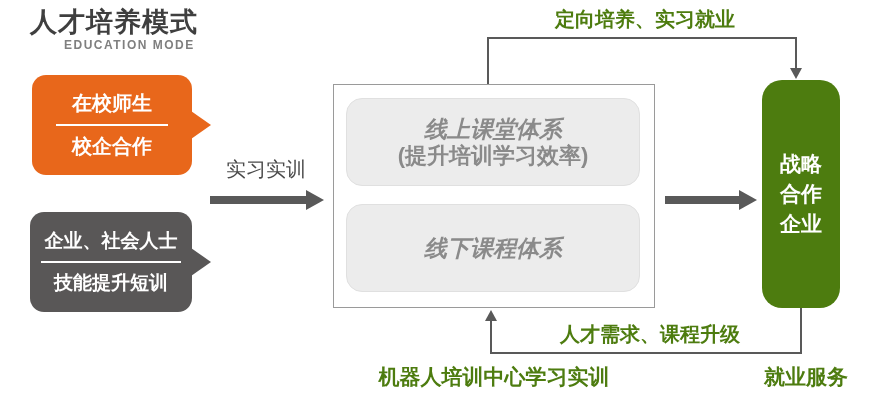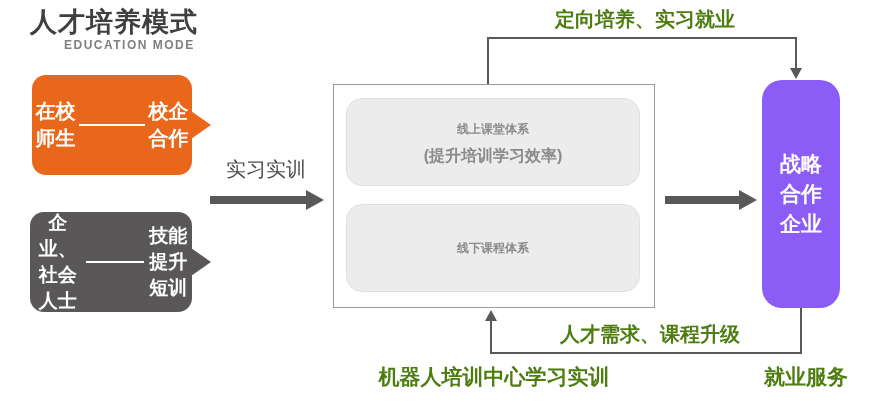--- a/index.html
+++ b/index.html
@@ -8,21 +8,21 @@
     font-family:"Liberation Sans","DejaVu Sans",sans-serif;
   }
   .abs{position:absolute;}
 
   
   .title-main{left:30px;top:4px;font-size:27px;font-weight:bold;color:#3f3f3f;letter-spacing:1px;}
   .title-sub{left:64px;top:38px;font-size:12px;font-weight:bold;color:#7f7f7f;letter-spacing:1.5px;}
 
   
   .bubble{
-    border-radius:14px;display:flex;flex-direction:row;align-items:center;justify-content:center;
+    border-radius:14px;display:flex;flex-direction:column;align-items:center;justify-content:center;
     color:#fff;font-weight:bold;text-align:center;
   }
   .bubble .sep{height:2px;background:#fff;margin:7px 0;}
   .bubble .tip{position:absolute;right:-19px;top:50%;transform:translateY(-50%);
     width:0;height:0;border-top:14px solid transparent;border-bottom:14px solid transparent;}
   .bubble-orange{left:32px;top:75px;width:160px;height:100px;background:#e8671b;font-size:20px;}
   .bubble-orange .tip{border-left:20px solid #e8671b;}
   .bubble-orange .sep{width:112px;}
   .bubble-gray{left:30px;top:212px;width:162px;height:100px;background:#595757;font-size:19px;}
   .bubble-gray .tip{border-left:20px solid #595757;}
@@ -32,27 +32,27 @@
   .midlabel{left:206px;width:120px;text-align:center;font-size:20px;font-weight:normal;color:#4a4a4a;}
   .thick-arrow .body{position:absolute;background:#595959;height:8px;}
   .thick-arrow .head{position:absolute;width:0;height:0;
     border-top:10px solid transparent;border-bottom:10px solid transparent;border-left:18px solid #595959;}
 
   
   .center-box{left:333px;top:84px;width:322px;height:224px;background:#fff;border:1.5px solid #9a9a9a;box-sizing:border-box;}
   .inner-item{position:absolute;left:12px;width:294px;height:88px;background:#ececec;border:1px solid #e0e0e0;
     border-radius:16px;display:flex;flex-direction:column;align-items:center;justify-content:center;
     color:#8a8a8a;font-weight:bold;box-sizing:border-box;}
-  .inner-item .t1{font-size:12px;line-height:27px;}
-  .inner-item .t2{font-size:16px;line-height:26px;}
+  .inner-item .t1{font-size:23px;line-height:27px;font-style:italic;}
+  .inner-item .t2{font-size:22px;line-height:26px;}
   .inner-top{top:13px;}
   .inner-bottom{top:119px;}
 
   
-  .right-node{left:762px;top:80px;width:78px;height:228px;background:#8b5cf6;border-radius:20px;
+  .right-node{left:762px;top:80px;width:78px;height:228px;background:#4d7c0f;border-radius:20px;
     display:flex;flex-direction:column;align-items:center;justify-content:center;
     color:#fff;font-size:21px;font-weight:bold;line-height:30px;text-align:center;}
 
   
   .line{background:#595959;}
   .arrow-down{width:0;height:0;border-left:6px solid transparent;border-right:6px solid transparent;border-top:11px solid #595959;}
   .arrow-up{width:0;height:0;border-left:6px solid transparent;border-right:6px solid transparent;border-bottom:11px solid #595959;}
 
   .flow-label{font-size:20px;font-weight:bold;color:#4d7c0f;text-align:center;}
   .caption{font-size:21px;font-weight:bold;color:#4d7c0f;text-align:center;}

